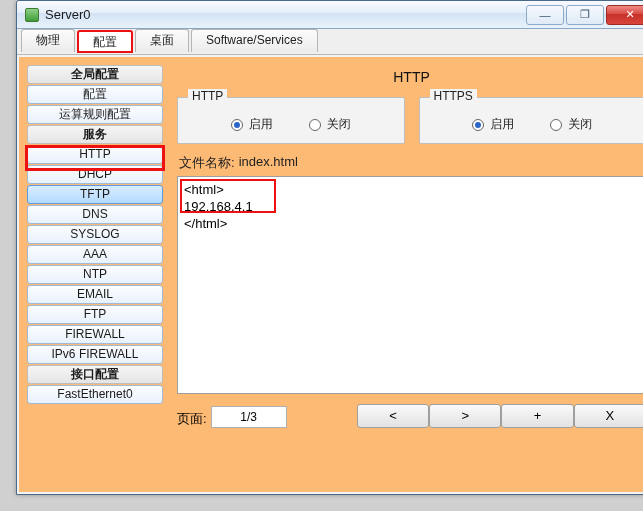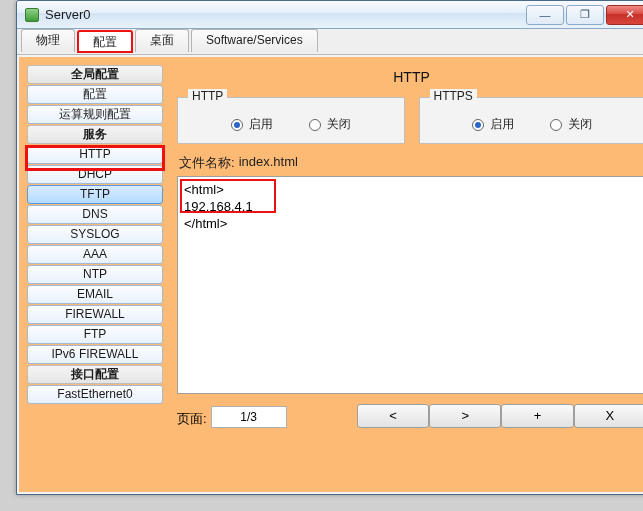--- a/index.html
+++ b/index.html
@@ -118,22 +118,22 @@
       <div class="sb-btn">运算规则配置</div>
       <div class="sb-btn sb-header">服务</div>
       <div class="sb-btn">HTTP</div>
       <div class="sb-btn">DHCP</div>
       <div class="sb-btn sb-sel">TFTP</div>
       <div class="sb-btn">DNS</div>
       <div class="sb-btn">SYSLOG</div>
       <div class="sb-btn">AAA</div>
       <div class="sb-btn">NTP</div>
       <div class="sb-btn">EMAIL</div>
+      <div class="sb-btn">FTP</div>
       <div class="sb-btn">FIREWALL</div>
-      <div class="sb-btn">FTP</div>
       <div class="sb-btn">IPv6 FIREWALL</div>
       <div class="sb-btn sb-header">接口配置</div>
       <div class="sb-btn">FastEthernet0</div>
 
       <div class="sb-img-hi" style="left:6px; top:88px; width:140px; height:26px;"></div>
     </div>
 
     <div class="main">
       <div class="main-title">HTTP</div>
 

